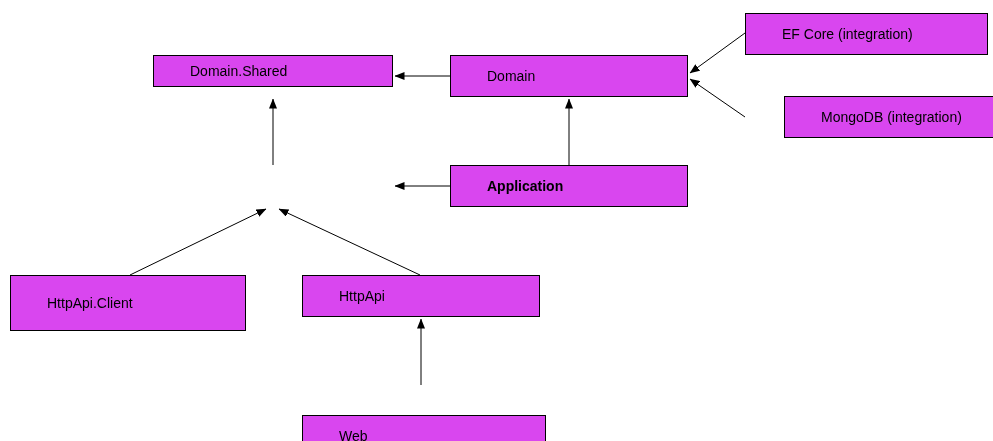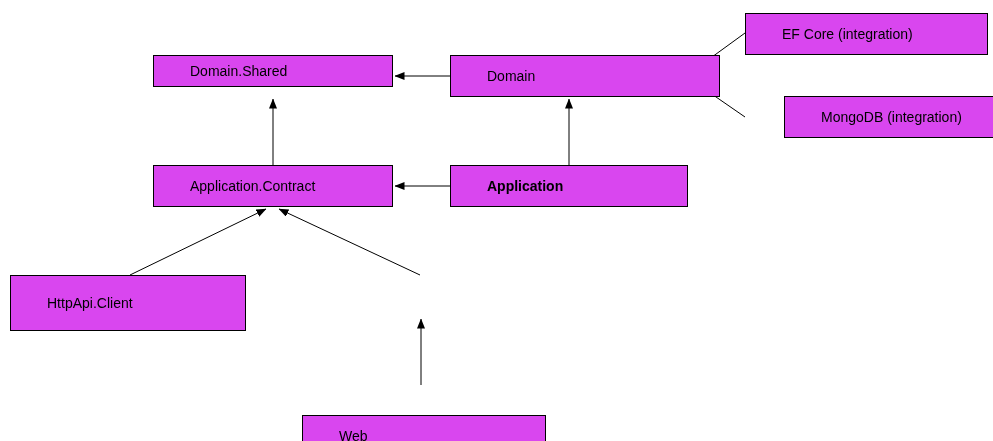--- a/index.html
+++ b/index.html
@@ -26,21 +26,21 @@
     align-items: center;
     justify-content: flex-start;
     font-size: 14px;
     color: #000000;
     text-align: center;
     white-space: nowrap;
     padding-left: 36px;
   }
   
   .n-domain-shared        { left: 153px; top: 55px;  width: 240px; height: 32px; }
-  .n-domain               { left: 450px; top: 55px;  width: 270px; height: 42px; }
+  .n-domain               { left: 450px; top: 55px;  width: 238px; height: 42px; }
   .n-ef-core              { left: 745px; top: 13px;  width: 243px; height: 42px; }
   .n-mongodb              { left: 784px; top: 96px;  width: 268px; height: 42px; }
   .n-application-contract { left: 153px; top: 165px; width: 240px; height: 42px; }
   .n-application          { left: 450px; top: 165px; width: 238px; height: 42px; font-weight: bold; }
   .n-httpapi-client       { left: 10px;  top: 275px; width: 236px; height: 56px; }
   .n-httpapi              { left: 302px; top: 275px; width: 238px; height: 42px; }
   .n-web                  { left: 302px; top: 385px; width: 244px; height: 42px; margin-top: 30px; }
 </style>
 </head>
 <body>
@@ -73,30 +73,30 @@
   </div>
 
   <div class="node n-ef-core">
     <span>EF Core (integration)</span>
   </div>
 
   <div class="node n-mongodb">
     <span>MongoDB (integration)</span>
   </div>
 
-  <div class="node n-application-contract">
-    <span>Application.Contract</span>
-  </div>
 
   <div class="node n-application">
     <span>Application</span>
   </div>
 
   <div class="node n-httpapi-client">
     <span>HttpApi.Client</span>
   </div>
 
+  <div class="node n-httpapi">
+    <span>HttpApi</span>
+  </div>
 
   <div class="node n-web">
     <span>Web</span>
   </div>
 
 </div>
 
 </body></html>

